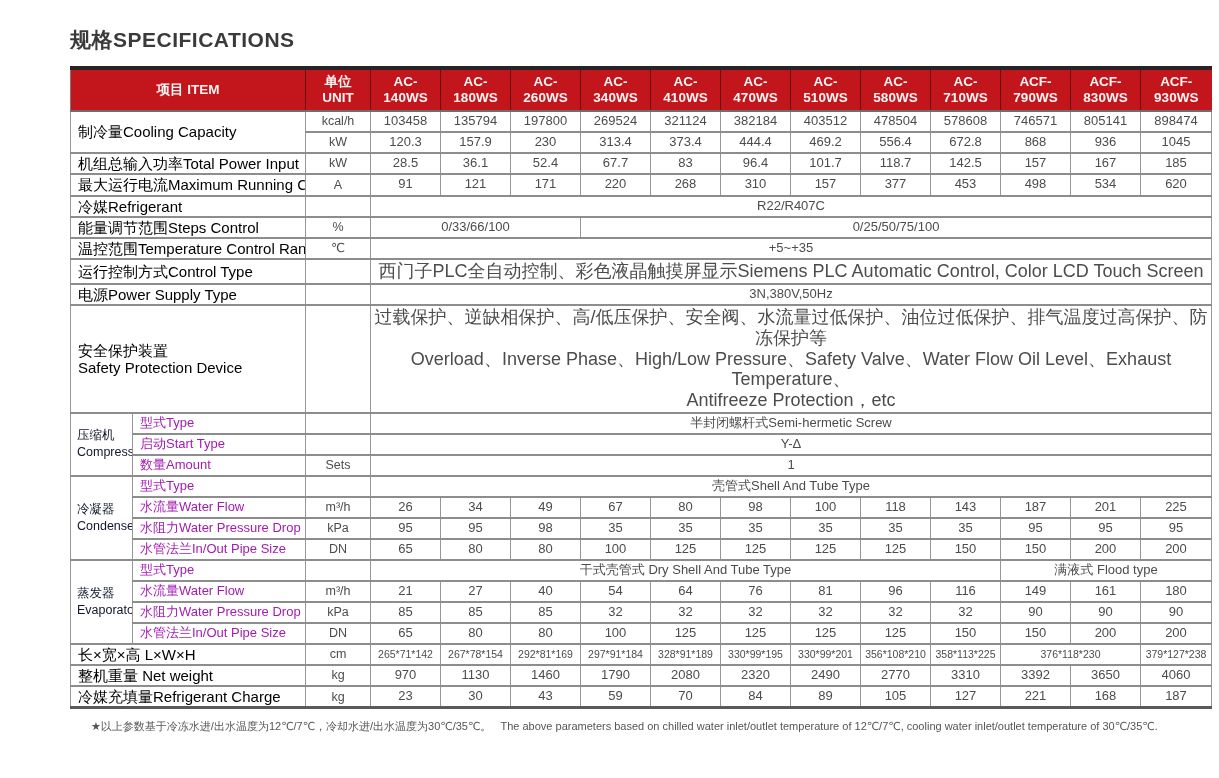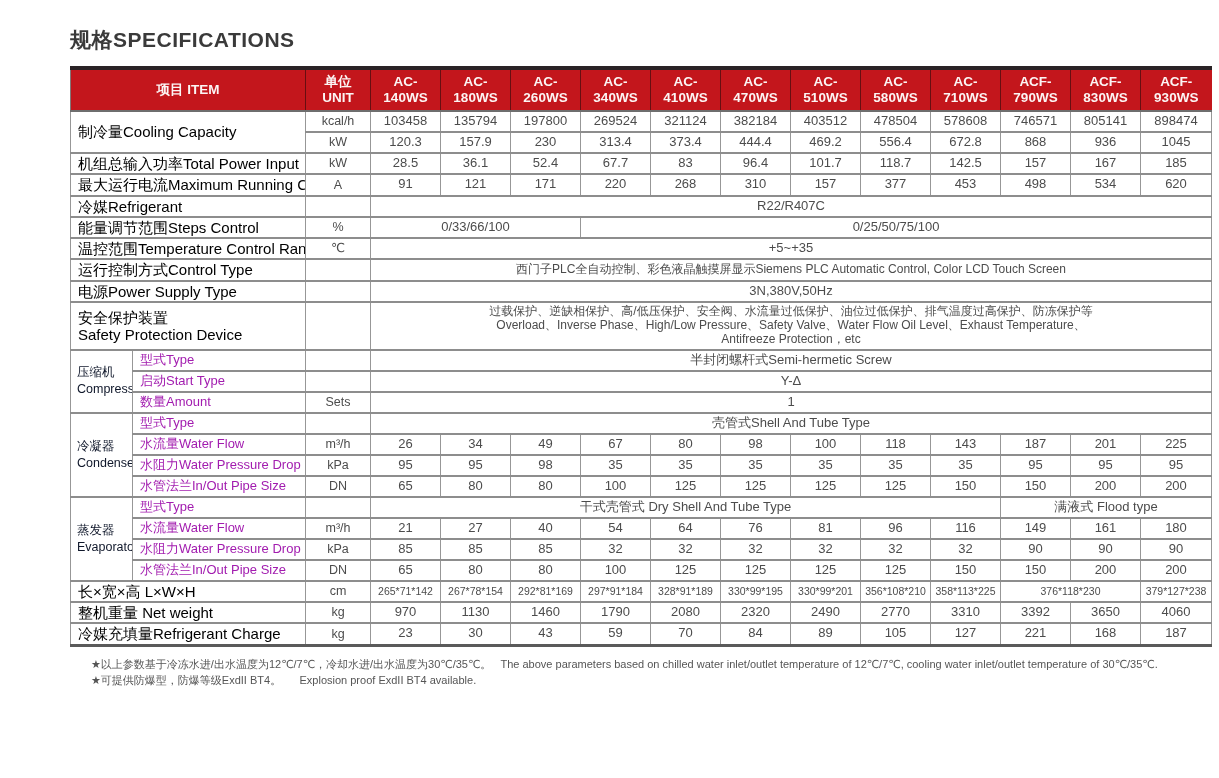--- a/index.html
+++ b/index.html
@@ -35,21 +35,21 @@
     padding:1px 2px;font-size:13px;color:#4c4c4c;line-height:1.15;
     overflow:hidden;
   }
   tbody tr{height:21px;}
   tbody tr.tall{height:48px;}
   td.lbl{text-align:left;padding-left:7px;font-size:15px;color:#000000;white-space:nowrap;}
   td.g{text-align:left;padding-left:6px;font-size:12.5px;color:#0f172a;line-height:1.35;}
   td.s{text-align:left;padding-left:7px;font-size:13px;color:#a21caf;white-space:nowrap;}
   td.u{font-size:12.5px;}
   td.sm{font-size:10.5px;padding:1px 0;}
-  td.wide{font-size:12px;}
+  td.wide{font-size:18px;}
   
   .notes{margin-top:9px;margin-left:21px;}
   .note{
     font-size:11px;color:#555555;line-height:1.5;
     white-space:pre-wrap;
   }
 </style>
 </head>
 <body>
 
@@ -357,15 +357,14 @@
           <td>127</td>
           <td>221</td>
           <td>168</td>
           <td>187</td>
         </tr>
       </tbody>
   </table>
 
   <div class="notes">
       <div class="note">★以上参数基于冷冻水进/出水温度为12℃/7℃，冷却水进/出水温度为30℃/35℃。   The above parameters based on chilled water inlet/outlet temperature of 12℃/7℃, cooling water inlet/outlet temperature of 30℃/35℃.</div>
-      <div class="note">★可提供防爆型，防爆等级ExdII BT4。      Explosion proof ExdII BT4 available.</div>
     </div>
 </div>
 
 </body></html>

